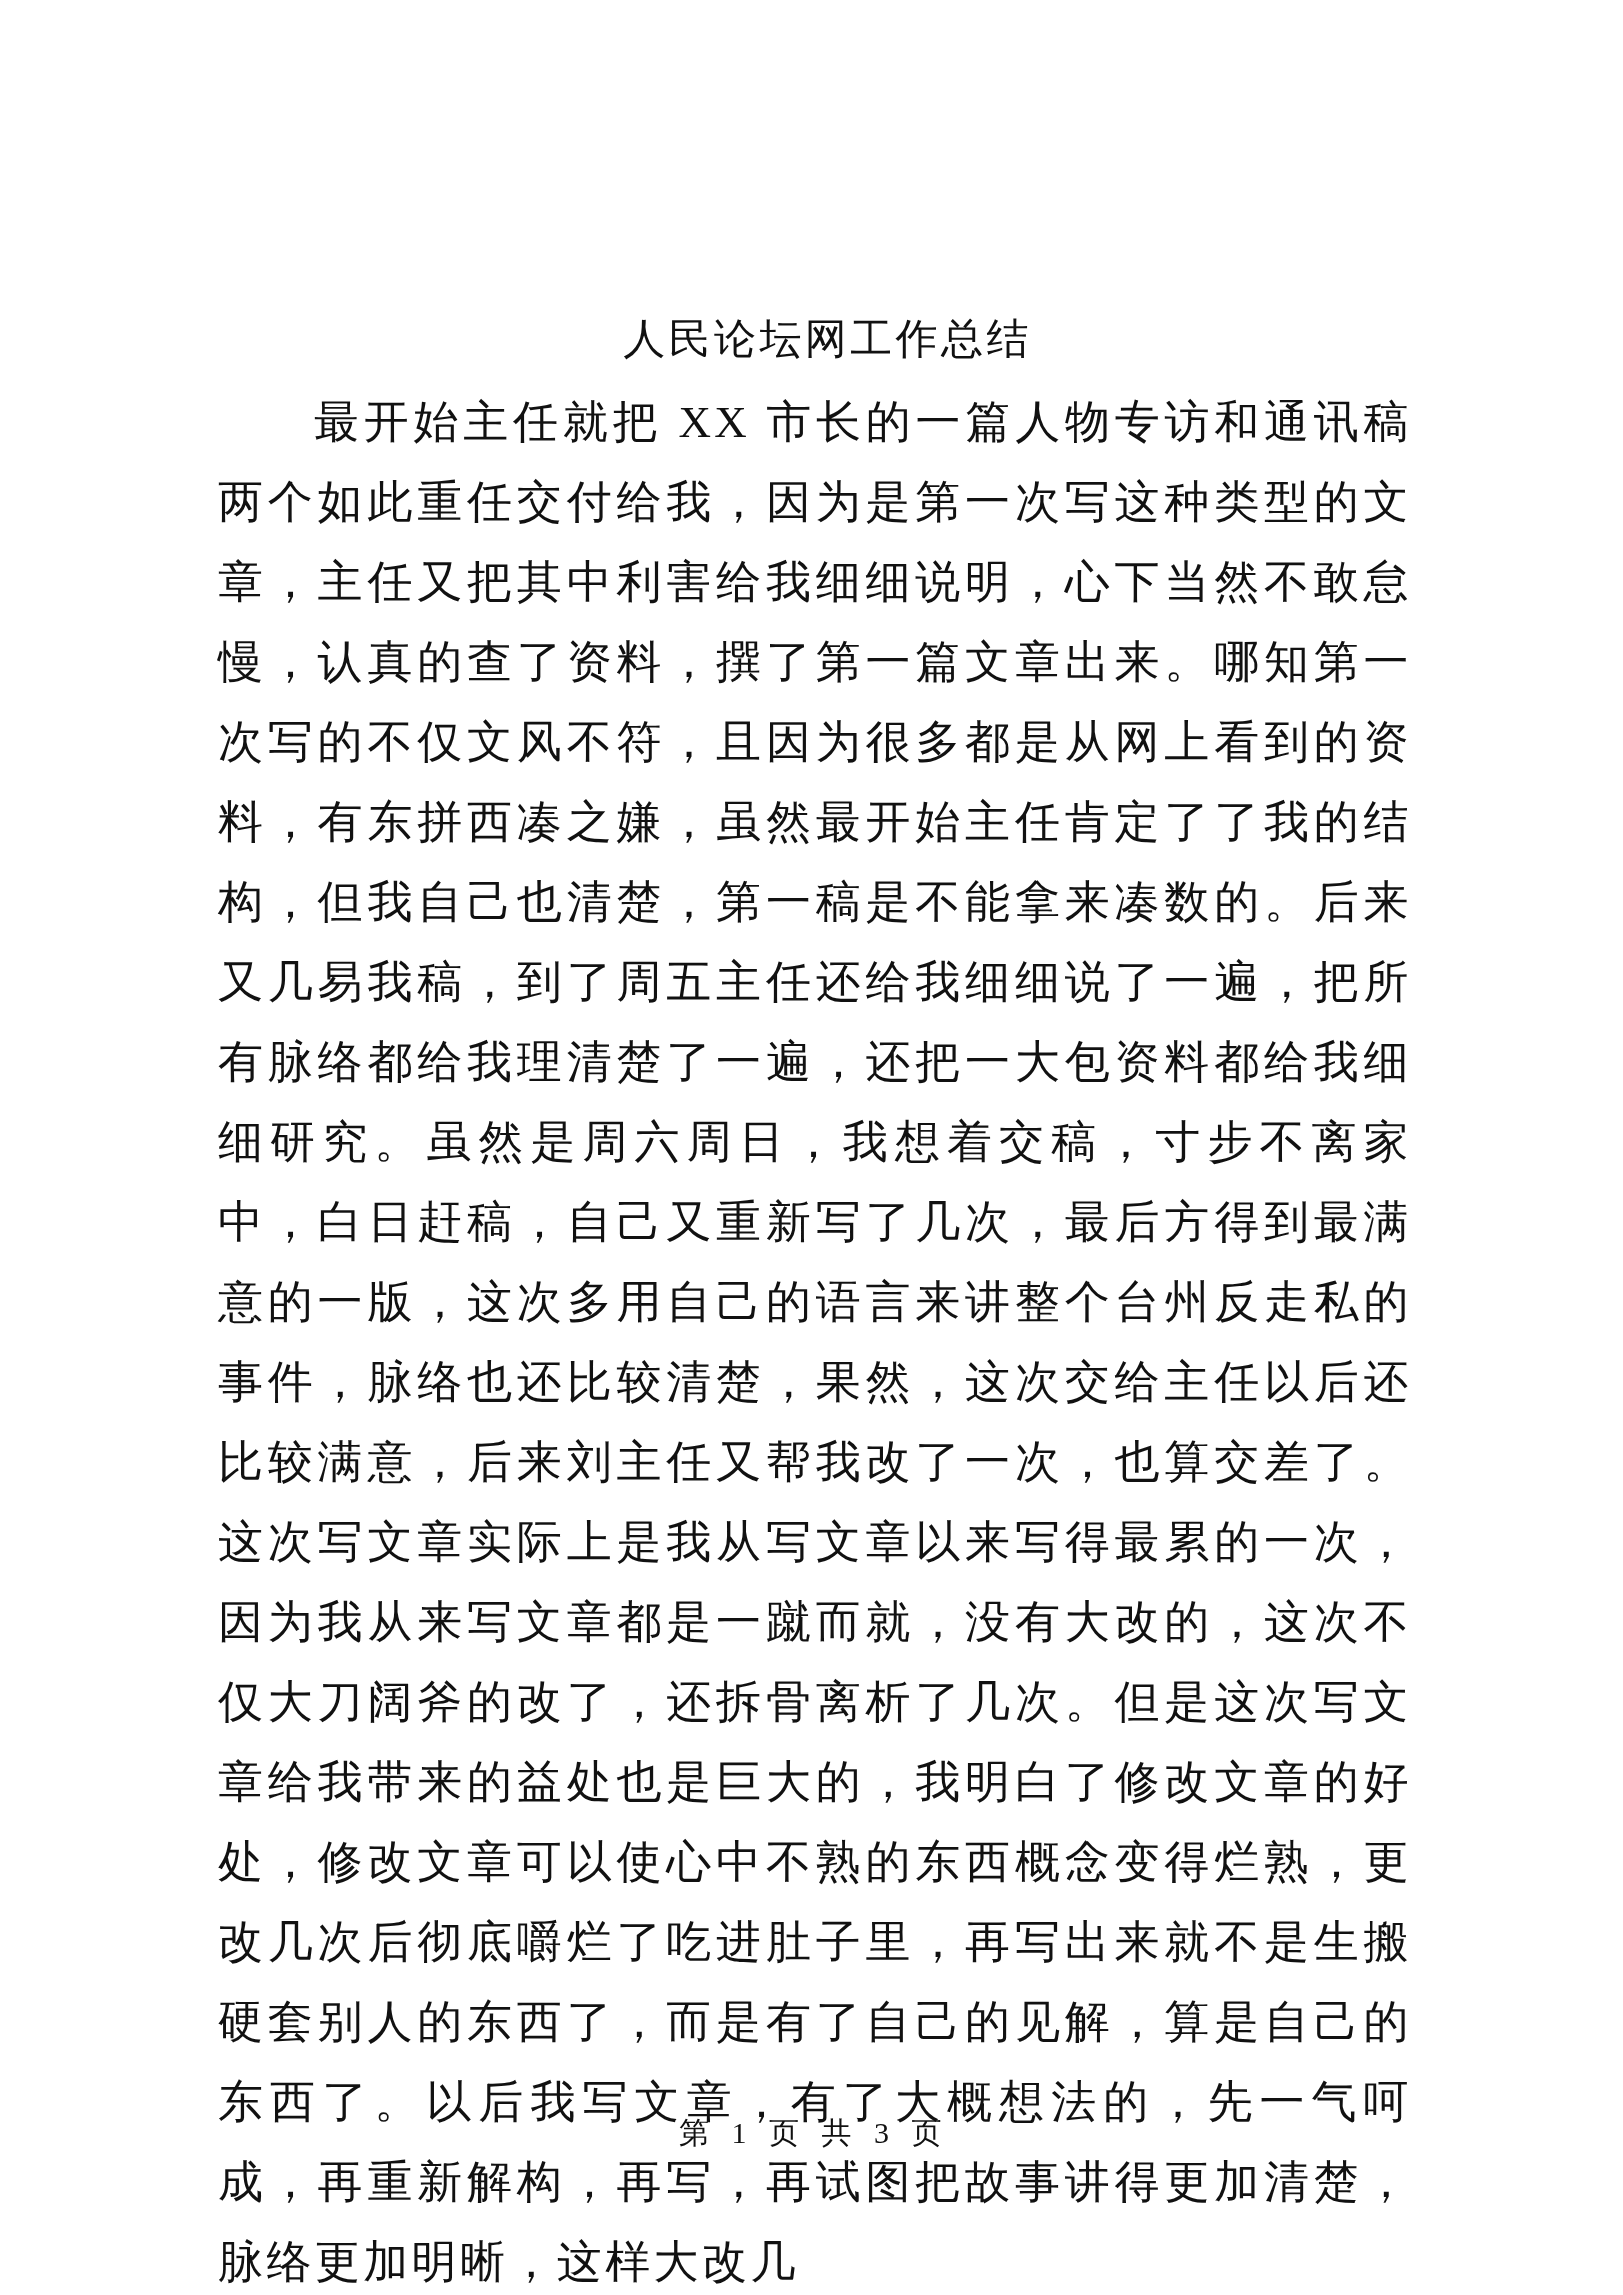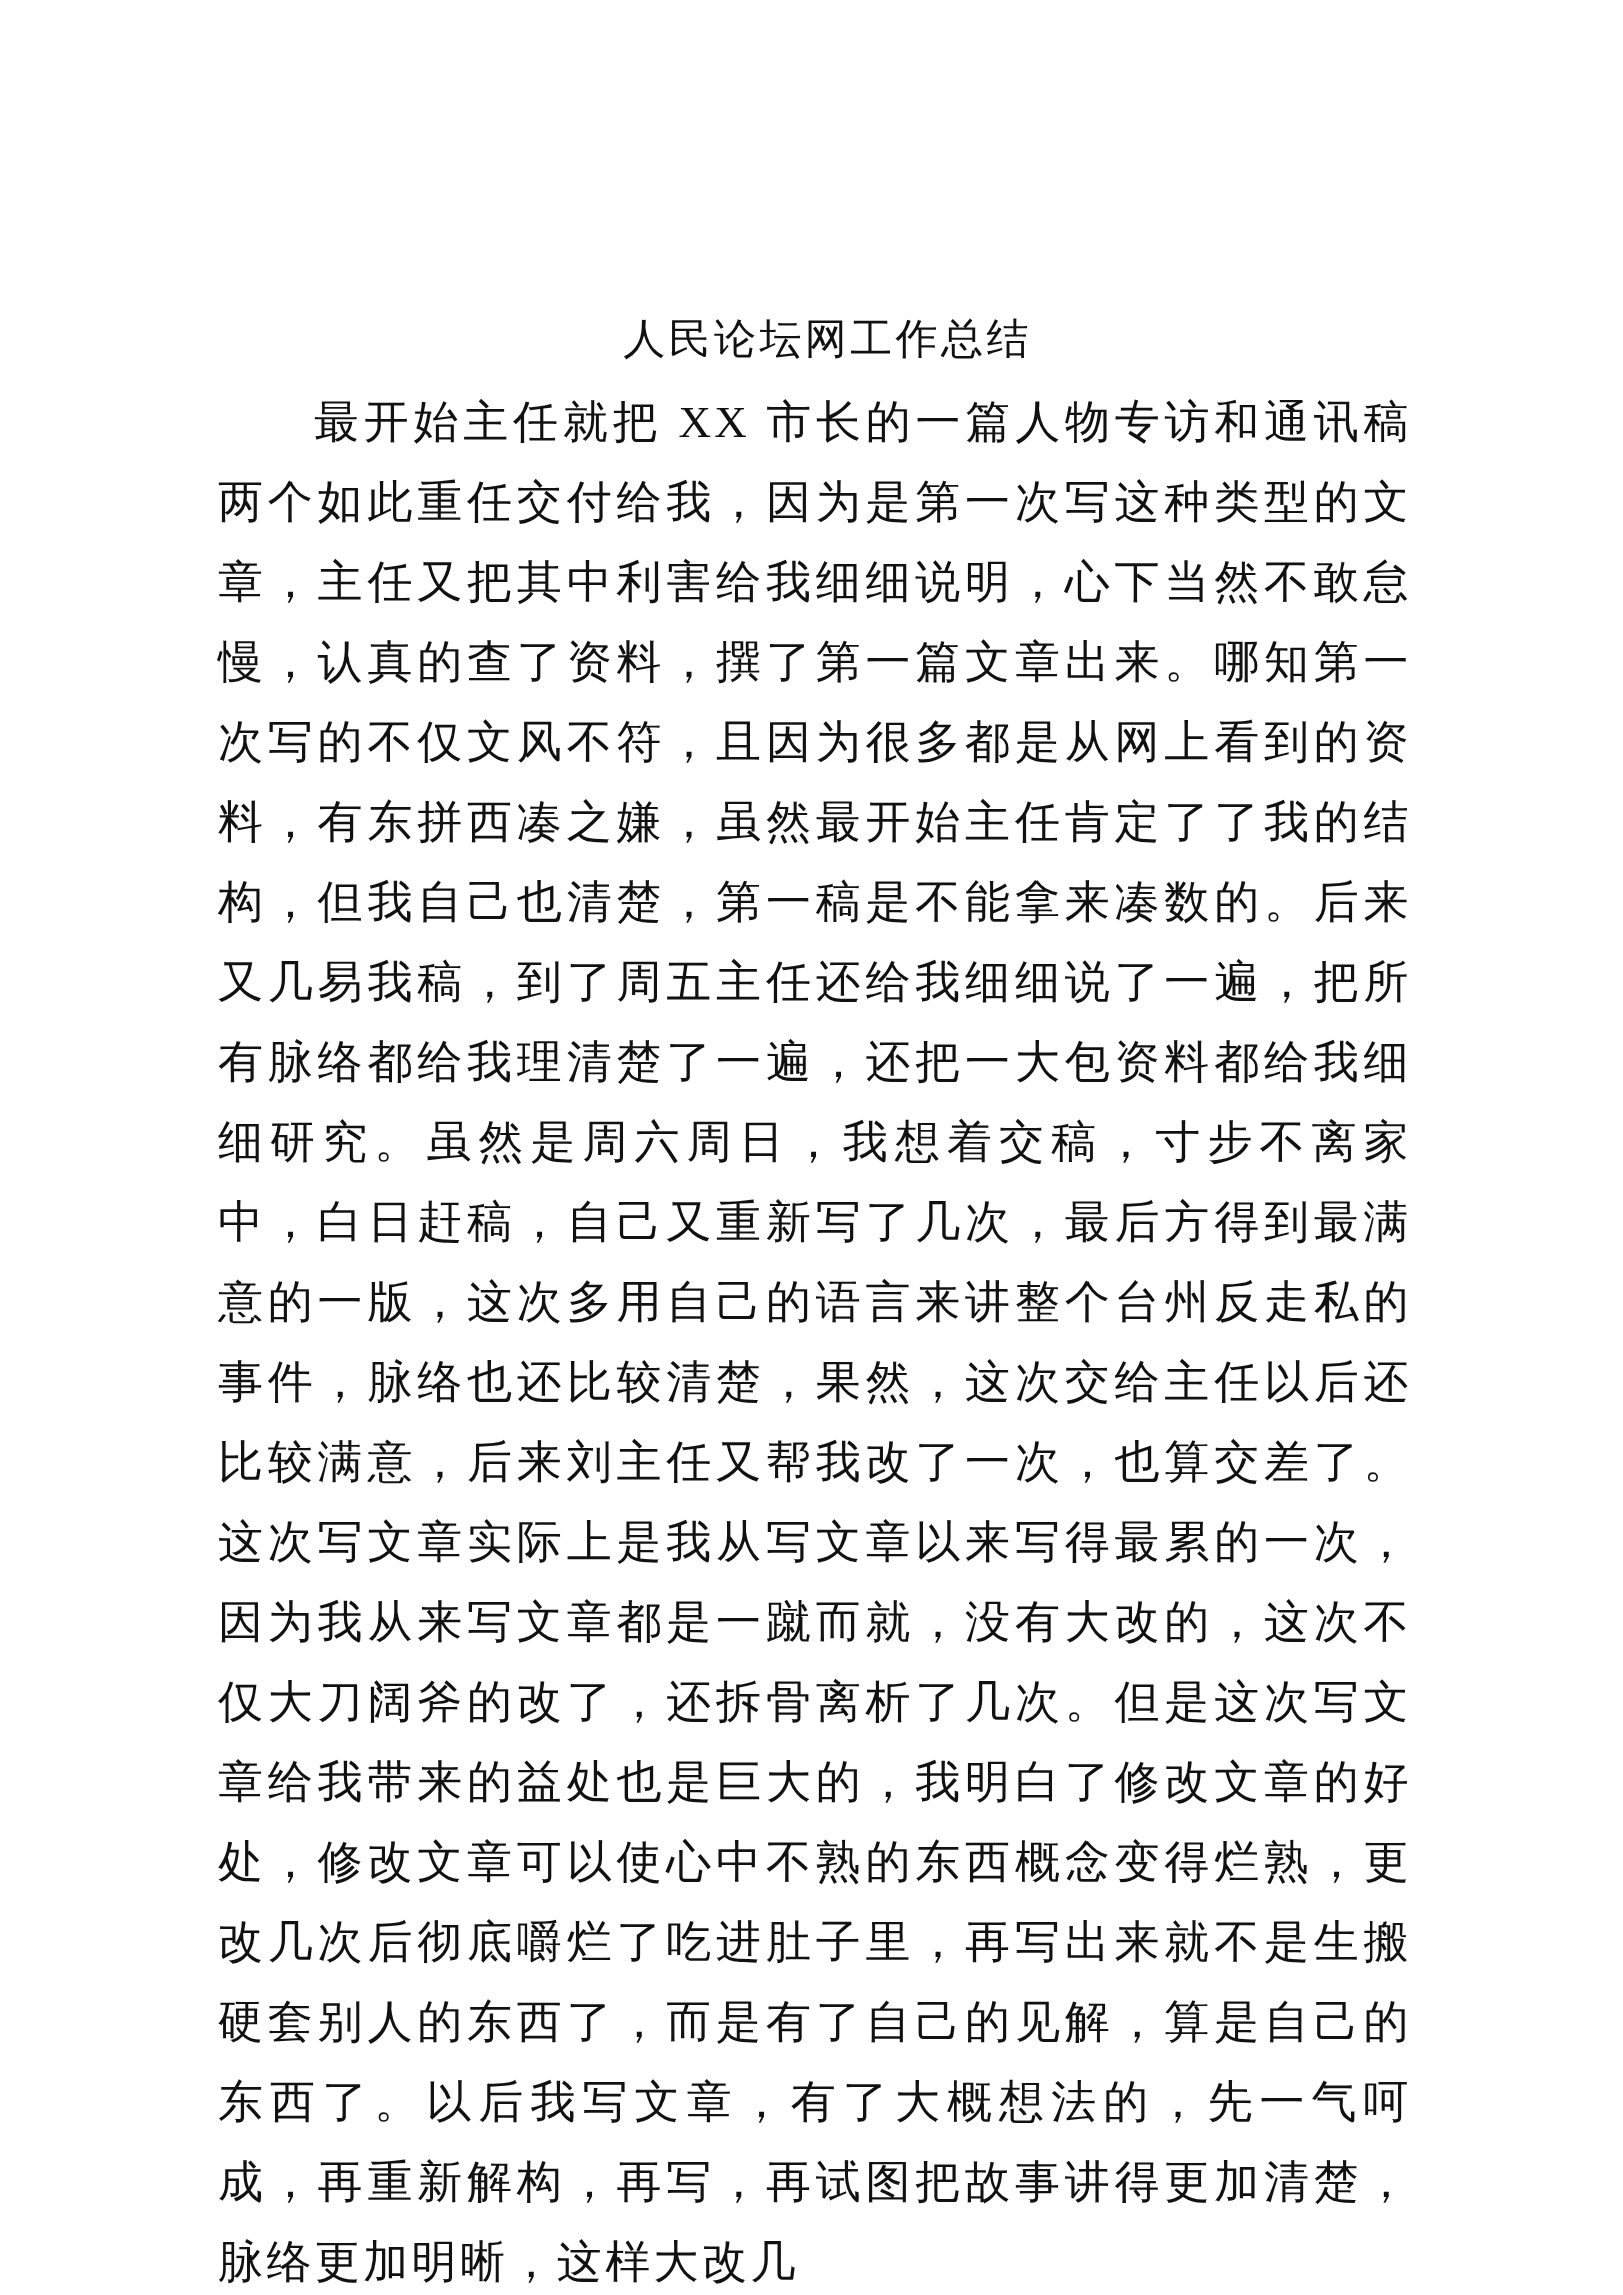--- a/index.html
+++ b/index.html
@@ -56,14 +56,17 @@
   }
 </style>
 </head>
 <body>
 
 <div class="page">
   <h1 class="doc-title">人民论坛网工作总结</h1>
 
   <p class="doc-body">最开始主任就把 XX 市长的一篇人物专访和通讯稿两个如此重任交付给我，因为是第一次写这种类型的文章，主任又把其中利害给我细细说明，心下当然不敢怠慢，认真的查了资料，撰了第一篇文章出来。哪知第一次写的不仅文风不符，且因为很多都是从网上看到的资料，有东拼西凑之嫌，虽然最开始主任肯定了了我的结构，但我自己也清楚，第一稿是不能拿来凑数的。后来又几易我稿，到了周五主任还给我细细说了一遍，把所有脉络都给我理清楚了一遍，还把一大包资料都给我细细研究。虽然是周六周日，我想着交稿，寸步不离家中，白日赶稿，自己又重新写了几次，最后方得到最满意的一版，这次多用自己的语言来讲整个台州反走私的事件，脉络也还比较清楚，果然，这次交给主任以后还比较满意，后来刘主任又帮我改了一次，也算交差了。这次写文章实际上是我从写文章以来写得最累的一次，因为我从来写文章都是一蹴而就，没有大改的，这次不仅大刀阔斧的改了，还拆骨离析了几次。但是这次写文章给我带来的益处也是巨大的，我明白了修改文章的好处，修改文章可以使心中不熟的东西概念变得烂熟，更改几次后彻底嚼烂了吃进肚子里，再写出来就不是生搬硬套别人的东西了，而是有了自己的见解，算是自己的东西了。以后我写文章，有了大概想法的，先一气呵成，再重新解构，再写，再试图把故事讲得更加清楚，脉络更加明晰，这样大改几</p>
 
+  <div class="doc-footer">
+    <span>第 1 页 共 3 页</span>
+  </div>
 </div>
 
 
 </body></html>

